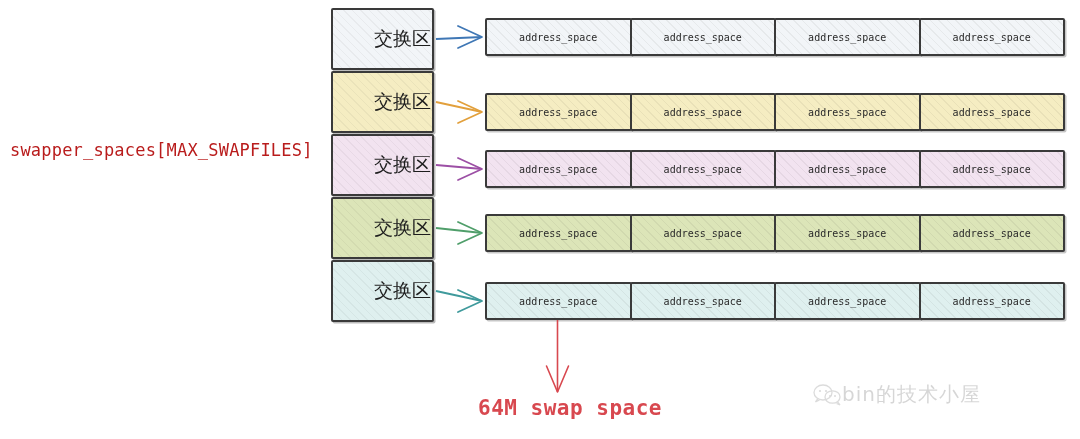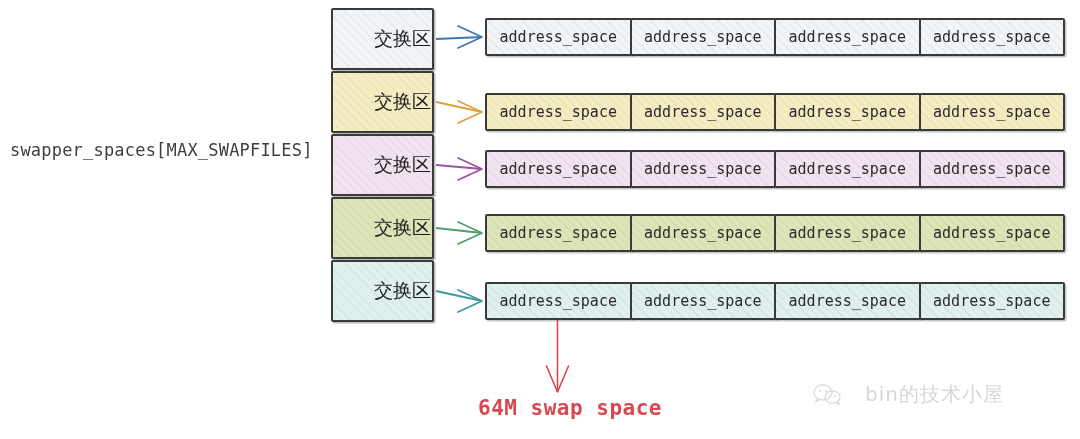--- a/index.html
+++ b/index.html
@@ -25,21 +25,21 @@
   
   #array-label {
     position: absolute;
     left: 10px;
     top: 140px;
     width: 310px;
     text-align: left;
     font-family: "DejaVu Sans Mono", "Liberation Mono", monospace;
     font-size: 17px;
     letter-spacing: 0.2px;
-    color: #404040;
+    color: #b91c1c;
     white-space: nowrap;
   }
 
   
   #swap-column {
     position: absolute;
     left: 331px;
     top: 8px;
     width: 103px;
     height: 315px;
@@ -77,21 +77,21 @@
   .as-box {
     flex: 1 1 0;
     box-sizing: border-box;
     border: 2px solid #3a3a3a;
     border-radius: 2px;
     margin-right: -2px;
     display: flex;
     align-items: center;
     justify-content: center;
     font-family: "DejaVu Sans Mono", "Liberation Mono", monospace;
-    font-size: 15px;
+    font-size: 10px;
     color: #2a2a2a;
     background-image:
       repeating-linear-gradient(45deg,
         rgba(0,0,0,0.05) 0px, rgba(0,0,0,0.05) 1px,
         rgba(0,0,0,0) 1px, rgba(0,0,0,0) 6px);
     box-shadow: 1.5px 1.5px 0 rgba(70,70,70,0.30);
     position: relative;
   }
   .as-box:last-child { margin-right: 0; }
   .as-box span { position: relative; z-index: 2; }
@@ -115,21 +115,21 @@
     letter-spacing: 0.5px;
   }
 
   
   #watermark {
     position: absolute;
     left: 812px;
     top: 381px;
     display: flex;
     align-items: center;
-    gap: 23px;
+    gap: 0;
     opacity: 0.30;
   }
   #watermark .wm-text {
     font-family: "DejaVu Sans", "Liberation Sans", sans-serif;
     font-size: 20px;
     color: #7a7a7a;
     letter-spacing: 1px;
   }
 </style>
 </head>

